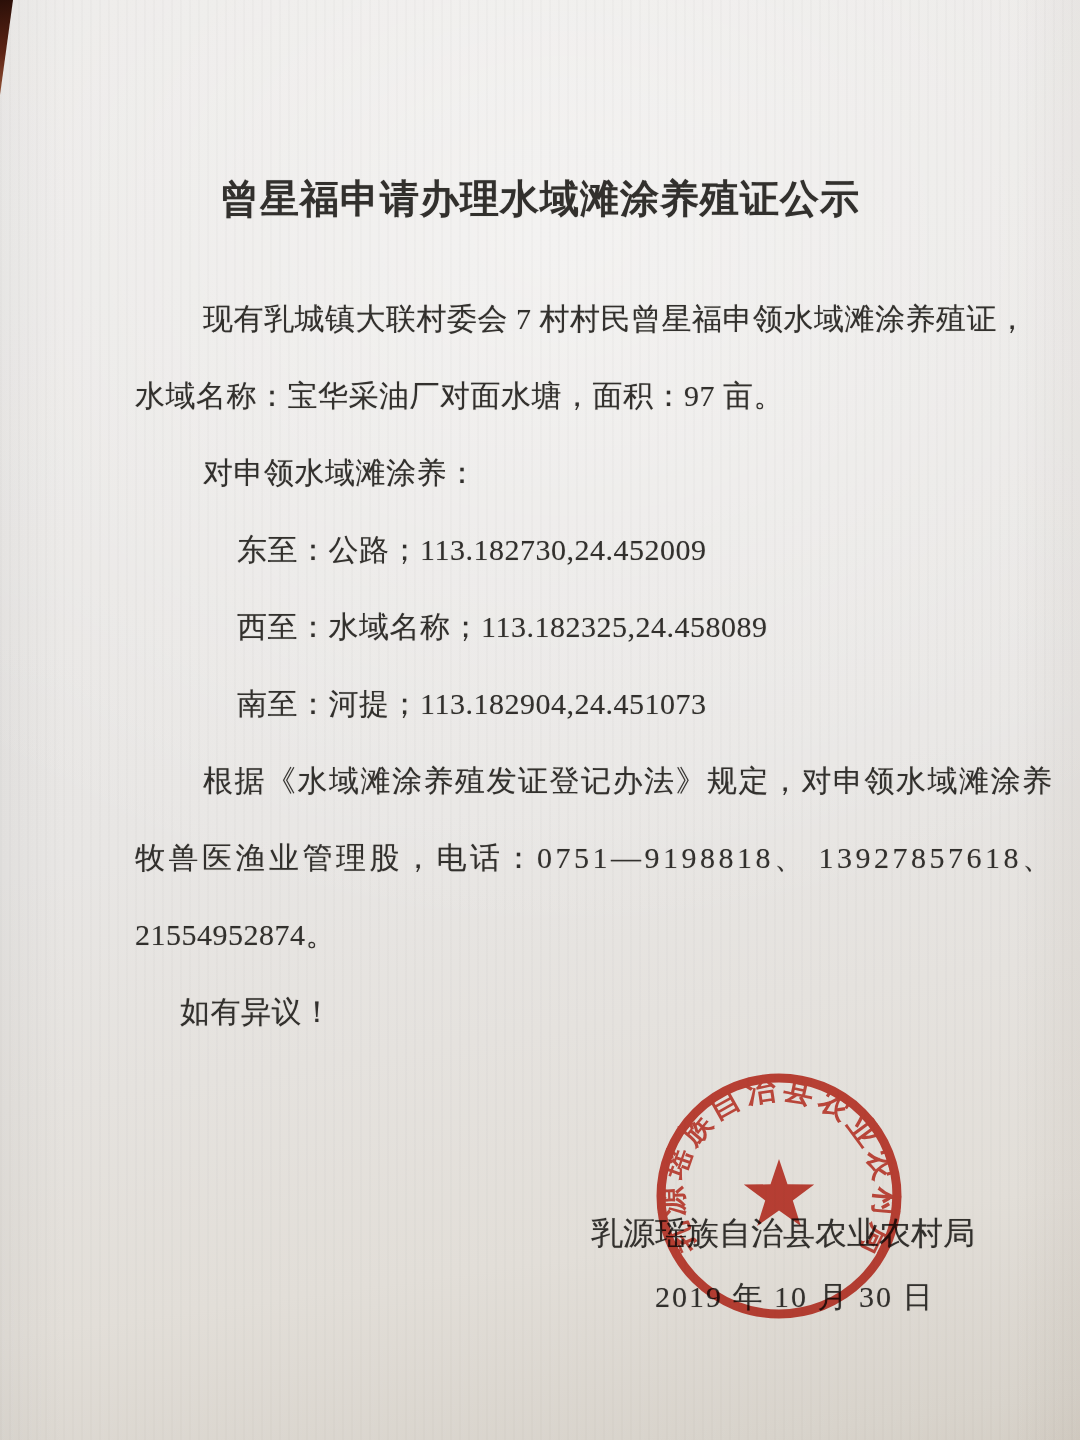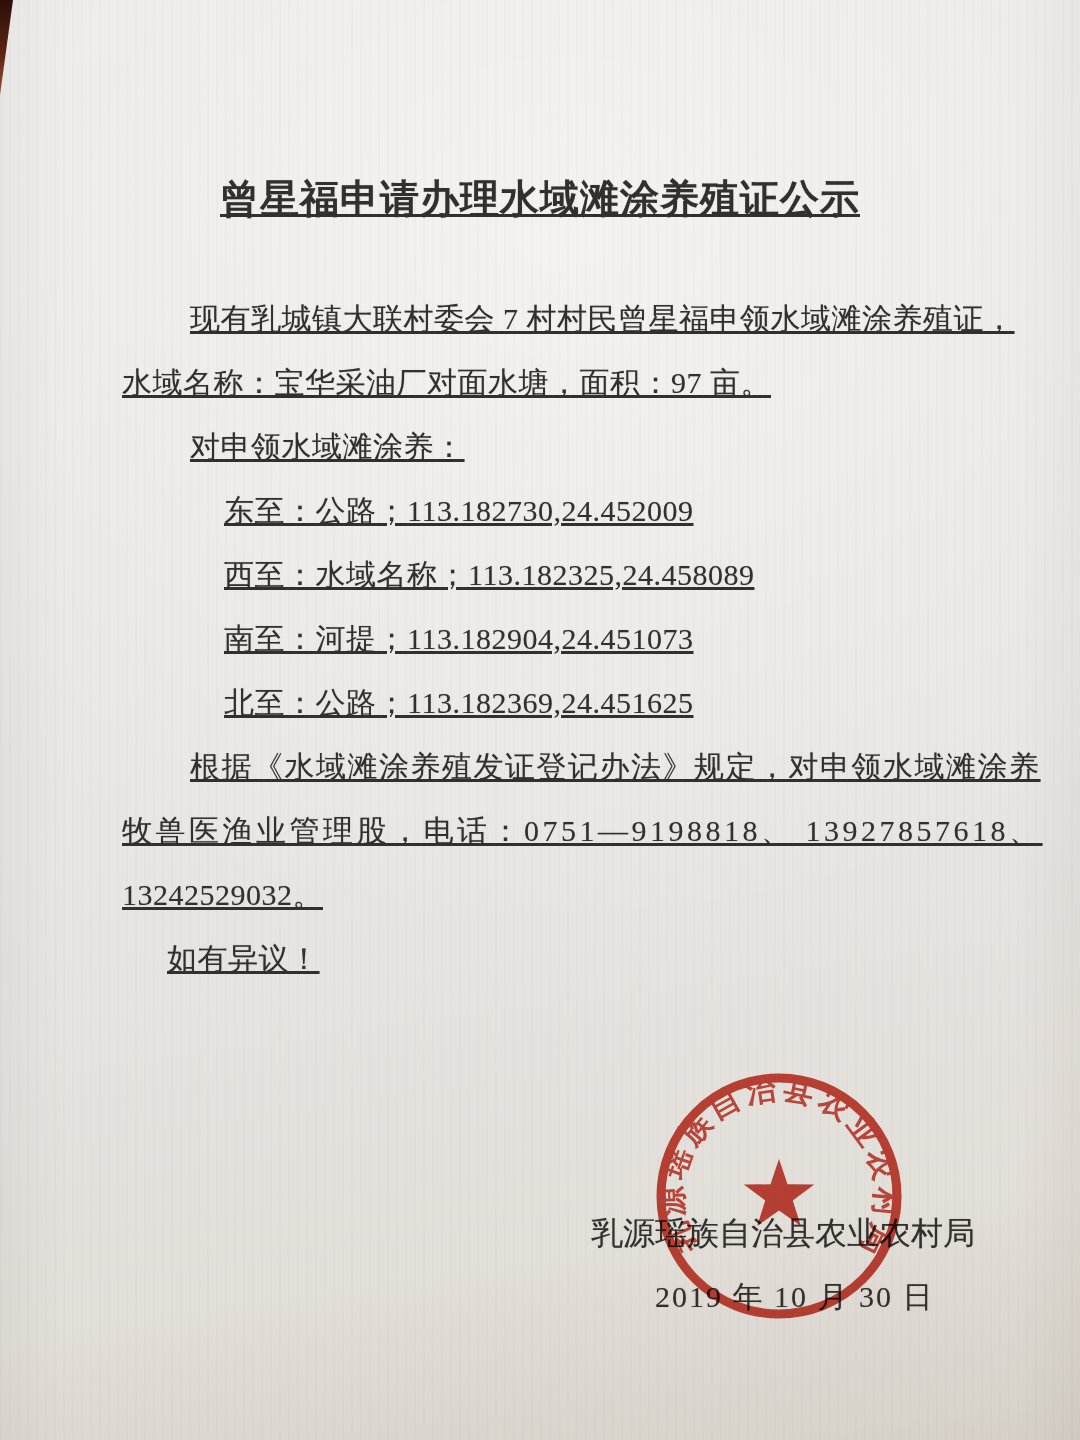--- a/index.html
+++ b/index.html
@@ -21,28 +21,28 @@
     background: repeating-linear-gradient(90deg,
       rgba(0,0,0,.014) 0 2px, rgba(255,255,255,.012) 2px 5px, rgba(0,0,0,0) 5px 9px);
   }
   
   .corner {
     position: absolute; top: 0; left: 0; width: 16px; height: 95px;
     background: linear-gradient(170deg, #2b0f08 0%, #5d2414 55%, #8a4a30 90%);
     clip-path: polygon(0 0, 13px 0, 0 95px);
   }
   .content { position: absolute; inset: 0; color: #32302d;
-    text-shadow: 0 0 1px rgba(60,56,52,.35); text-decoration: underline; }
+    text-shadow: 0 0 1px rgba(60,56,52,.35); }
 
   .title {
     margin: 176px 0 0 0; text-align: center;
     font-size: 39px; font-weight: 700; letter-spacing: 1px; line-height: 1.2;
   }
   .body { margin: 66px 70px 0 118px; font-size: 30px; line-height: 60px; letter-spacing: .5px; }
-  .body p { margin: 4px; white-space: nowrap; }
+  .body p { margin: 17px; white-space: nowrap; }
   .in2  { text-indent: 68px; }
   .in3  { text-indent: 102px; }
   .in15 { text-indent: 45px; }
   .j1   { letter-spacing: 1.5px; }
   .j2   { letter-spacing: 3.5px; }
 
   .signature { position: absolute; top: 1212px; left: 591px; margin: 0;
     font-size: 32px; letter-spacing: 0; }
   .date { position: absolute; top: 1277px; left: 655px; margin: 0;
     font-size: 30px; letter-spacing: 2px; }
@@ -63,24 +63,23 @@
   <div class="content">
     <h1 class="title">曾星福申请办理水域滩涂养殖证公示</h1>
 
     <div class="body">
       <p class="in2">现有乳城镇大联村委会 7 村村民曾星福申领水域滩涂养殖证，</p>
       <p>水域名称：宝华采油厂对面水塘，面积：97 亩。</p>
       <p class="in2">对申领水域滩涂养：</p>
       <p class="in3">东至：公路；113.182730,24.452009</p>
       <p class="in3">西至：水域名称；113.182325,24.458089</p>
       <p class="in3">南至：河提；113.182904,24.451073</p>
-      <p class="in3">北至：公路；113.182369,24.451625</p>
       <p class="in2 j1">根据《水域滩涂养殖发证登记办法》规定，对申领水域滩涂养</p>
       <p class="j2">牧兽医渔业管理股，电话：0751—9198818、 13927857618、</p>
-      <p>13242529032。</p>
+      <p>21554952874。</p>
       <p class="in15">如有异议！</p>
     </div>
 
     <p class="signature">乳源瑶族自治县农业农村局</p>
     <p class="date">2019 年 10 月 30 日</p>
   </div>
 
   <svg class="seal" viewBox="0 0 264 264" aria-hidden="true">
     <circle cx="132" cy="132" r="118" fill="none" stroke-width="9" stroke="#c9372a"></circle>
     <path id="sealArc" d="M 52.5 187.6 A 97 97 0 1 1 211.5 187.6" fill="none"></path>

